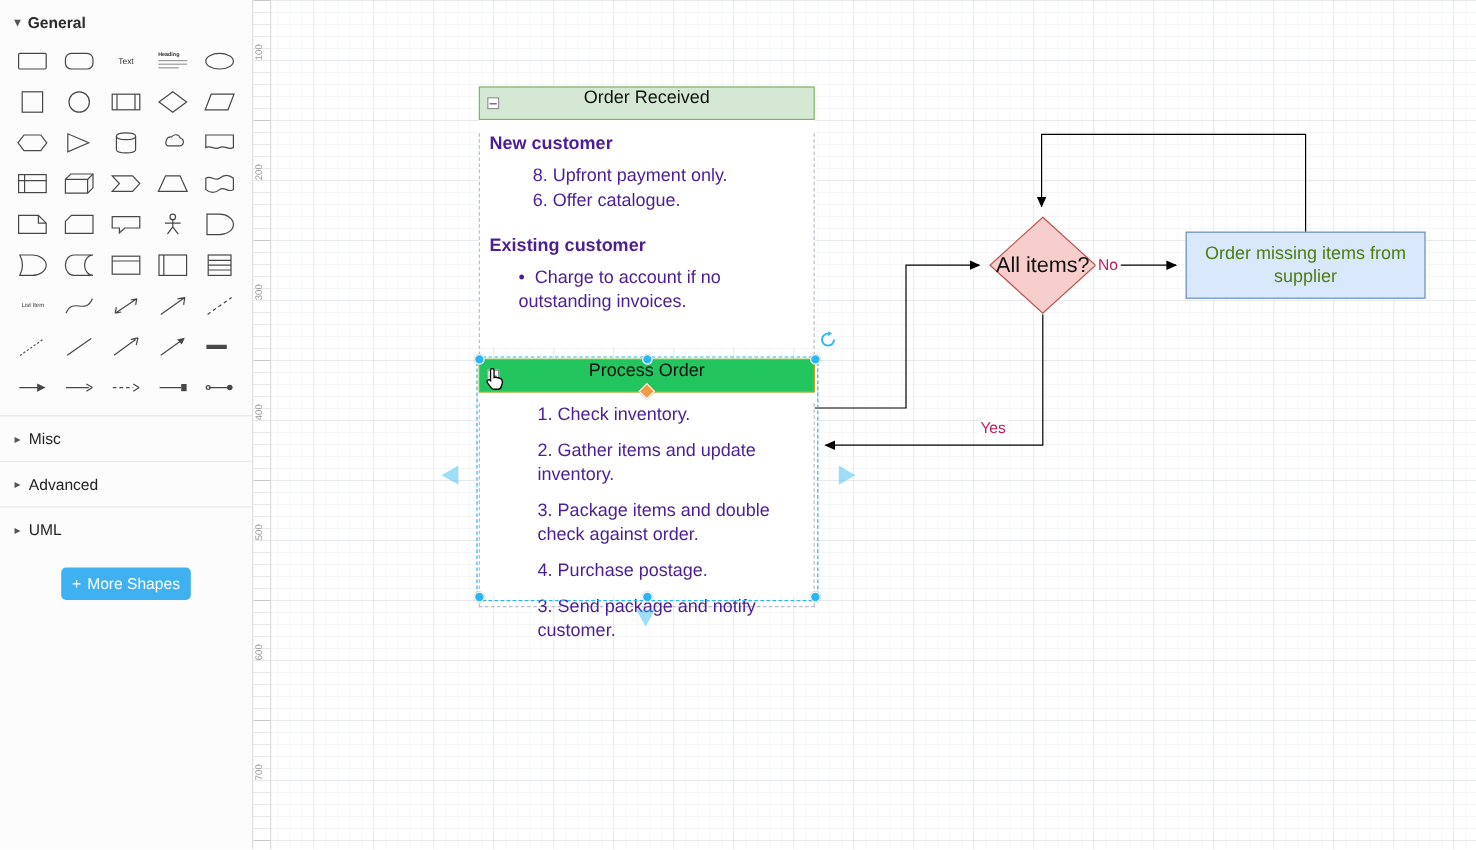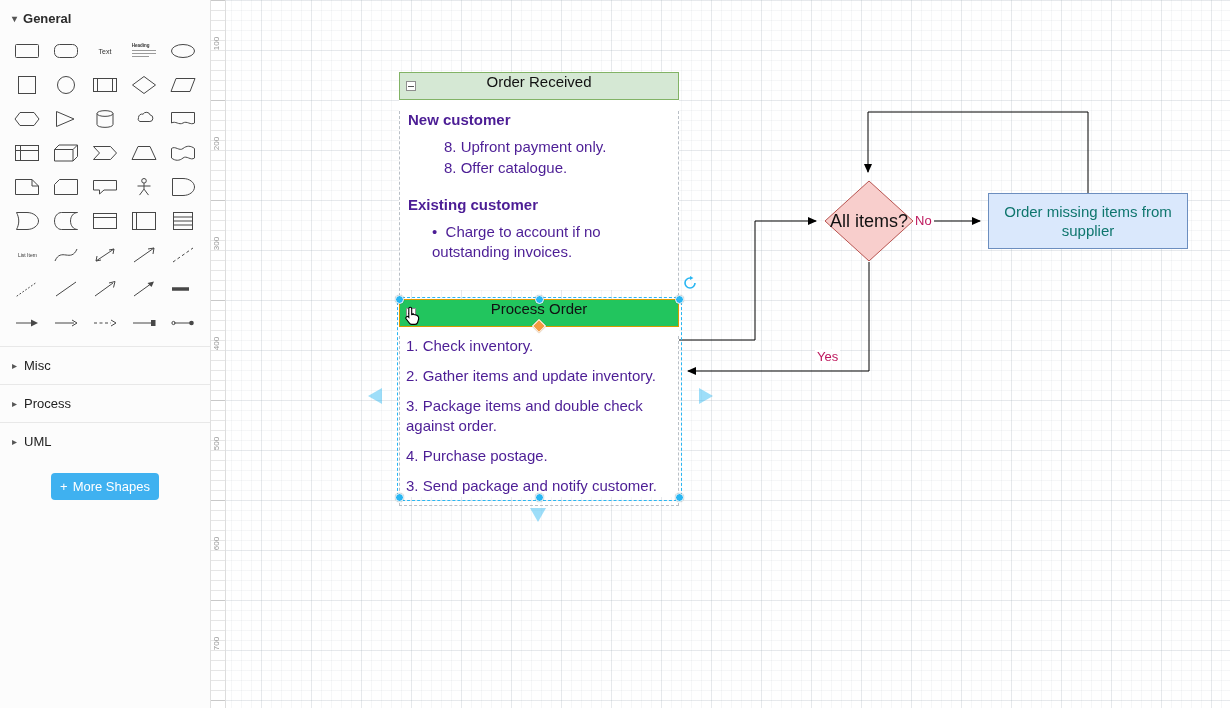--- a/index.html
+++ b/index.html
@@ -42,21 +42,21 @@
   .ctr-body{box-sizing:border-box;border:1px dashed #b9bfc6;border-top:none;font-size:15px;color:#4c1d95;}
   .collapse-box{position:absolute;left:6px;top:8px;width:10px;height:10px;box-sizing:border-box;border:1px solid #8f8f8f;background:#fff;display:flex;align-items:center;justify-content:center;cursor:pointer;}
   .collapse-box i{display:block;width:6px;height:1px;background:#555;}
   .or-h{font-weight:700;margin:11px 8px 9px;}
   .or-li{margin:0 0 1px 44px;line-height:20px;}
   .or-ul{margin:8px 8px 0 32px;line-height:20px;}
   .or-ul .b:before{content:"\2022\00a0\00a0";}
   .po-item{margin:9px 8px 10px 6px;line-height:20px;}
 
   .diamond-label{position:absolute;left:0;top:0;width:100%;height:100%;display:flex;align-items:center;justify-content:center;font-size:18px;color:#111;}
-  .supplier{left:777px;top:193px;width:200px;height:56px;background:#dae8fc;border:1px solid #6c8ebf;display:flex;align-items:center;justify-content:center;text-align:center;font-size:15px;line-height:1.3;color:#0f766e;padding:0 14px;}
+  .supplier{left:777px;top:193px;width:200px;height:56px;background:#dae8fc;border:1px solid #6c8ebf;display:flex;align-items:center;justify-content:center;text-align:center;font-size:15px;line-height:1.3;color:#4d7c0f;padding:0 14px;}
 
   
   .edges{position:absolute;left:0;top:0;z-index:3;pointer-events:none;}
   .edge-label{position:absolute;z-index:3;font-size:13px;color:#be185d;background:#fff;padding:0 2px;line-height:15px;}
 
   
   .sel-outline{position:absolute;left:186px;top:297px;width:283px;height:202px;border:1px dashed #29b6f2;z-index:4;pointer-events:none;}
   .handle{position:absolute;width:9px;height:9px;border-radius:50%;background:#29b6f2;border:1.5px solid #fff;box-sizing:border-box;box-shadow:0 0 1px rgba(0,0,0,.4);z-index:5;cursor:pointer;}
   .handle-diamond{position:absolute;left:323px;top:321px;width:8px;height:8px;background:#f49b42;border:1px solid #fff;transform:rotate(45deg);box-shadow:0 0 1px rgba(0,0,0,.4);z-index:5;cursor:pointer;}
   .rotate{position:absolute;left:472px;top:276px;z-index:5;cursor:pointer;}
@@ -326,21 +326,21 @@
           </svg>
         </div>
     </div>
 
     <div class="section">
       <span class="caret">▸</span>
       <span>Misc</span>
     </div>
     <div class="section">
       <span class="caret">▸</span>
-      <span>Process</span>
+      <span>Advanced</span>
     </div>
     <div class="section">
       <span class="caret">▸</span>
       <span>UML</span>
     </div>
 
     <button class="more-btn">
       <span>+</span>
       <span>More Shapes</span>
     </button>
@@ -375,34 +375,34 @@
     <div class="node ctr" style="left:188px;top:72px;width:280px;height:218px;">
       <div class="ctr-header or-header">
         <span class="collapse-box">
             <i></i>
           </span>
         <span>Order Received</span>
       </div>
       <div class="ctr-body" style="height:190px;">
         <div class="or-h">New customer</div>
         <div class="or-li">8. Upfront payment only.</div>
-        <div class="or-li">8. Offer catalogue.</div>
+        <div class="or-li">6. Offer catalogue.</div>
         <div class="or-h" style="margin-top:18px">Existing customer</div>
         <div class="or-ul"><span class="b">Charge to account if no outstanding invoices.</span></div>
       </div>
     </div>
 
     <div class="node ctr" style="left:188px;top:299px;width:280px;height:198px;">
       <div class="ctr-header po-header">
         <span class="collapse-box">
             <i></i>
           </span>
         <span>Process Order</span>
       </div>
-      <div class="ctr-body" style="height:170px;">
+      <div class="ctr-body" style="height:170px;padding-left:42px;">
         <div class="po-item">1. Check inventory.</div>
         <div class="po-item">2. Gather items and update inventory.</div>
         <div class="po-item">3. Package items and double check against order.</div>
         <div class="po-item">4. Purchase postage.</div>
         <div class="po-item">3. Send package and notify customer.</div>
       </div>
     </div>
 
     <div class="node" style="left:613px;top:180px;width:90px;height:82px;">
       <svg width="90" height="82" viewBox="0 0 90 82">

